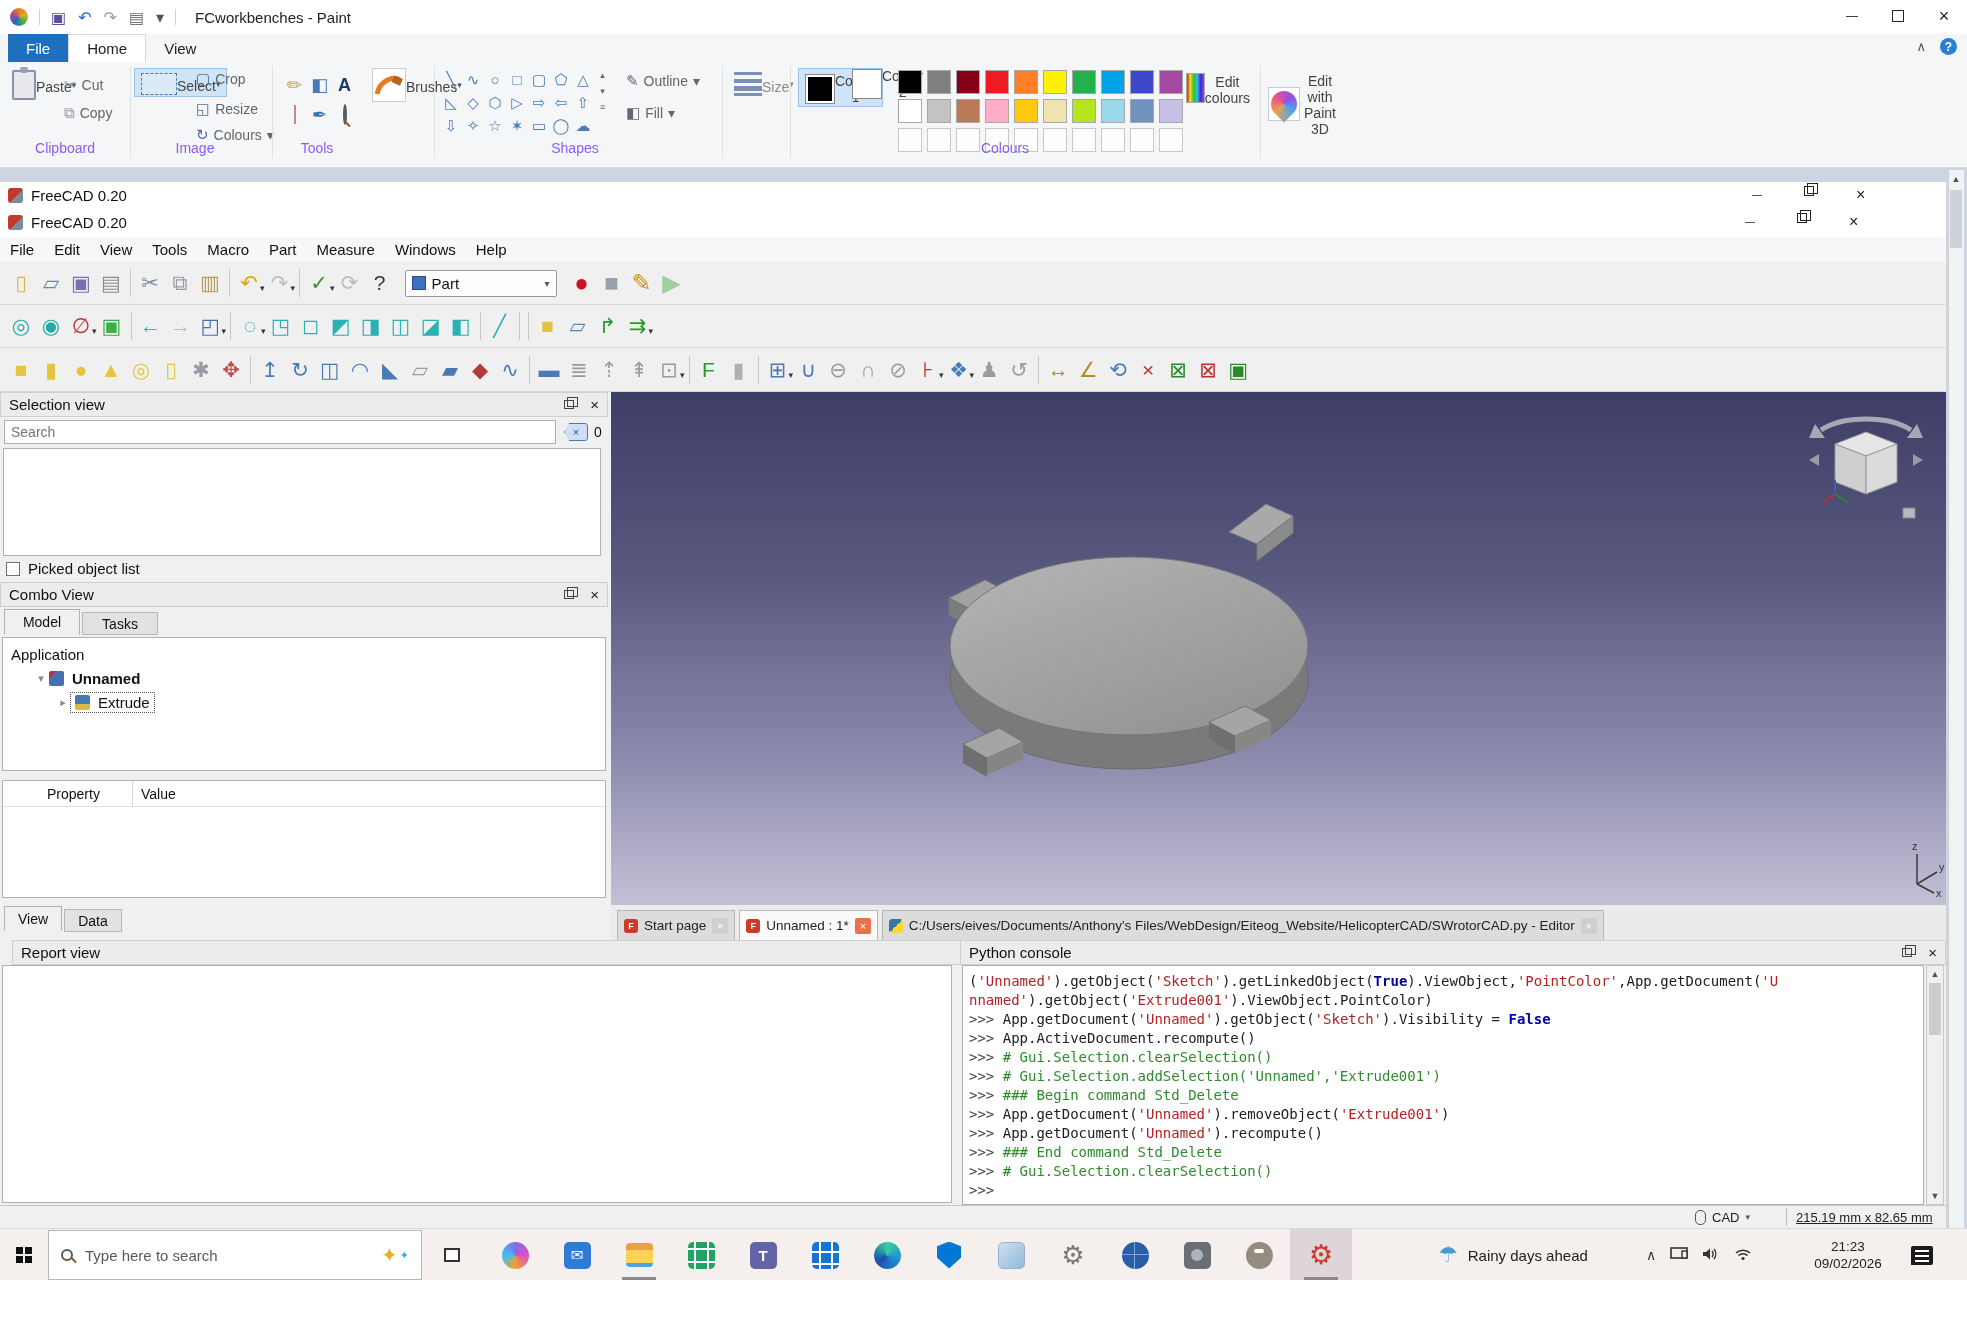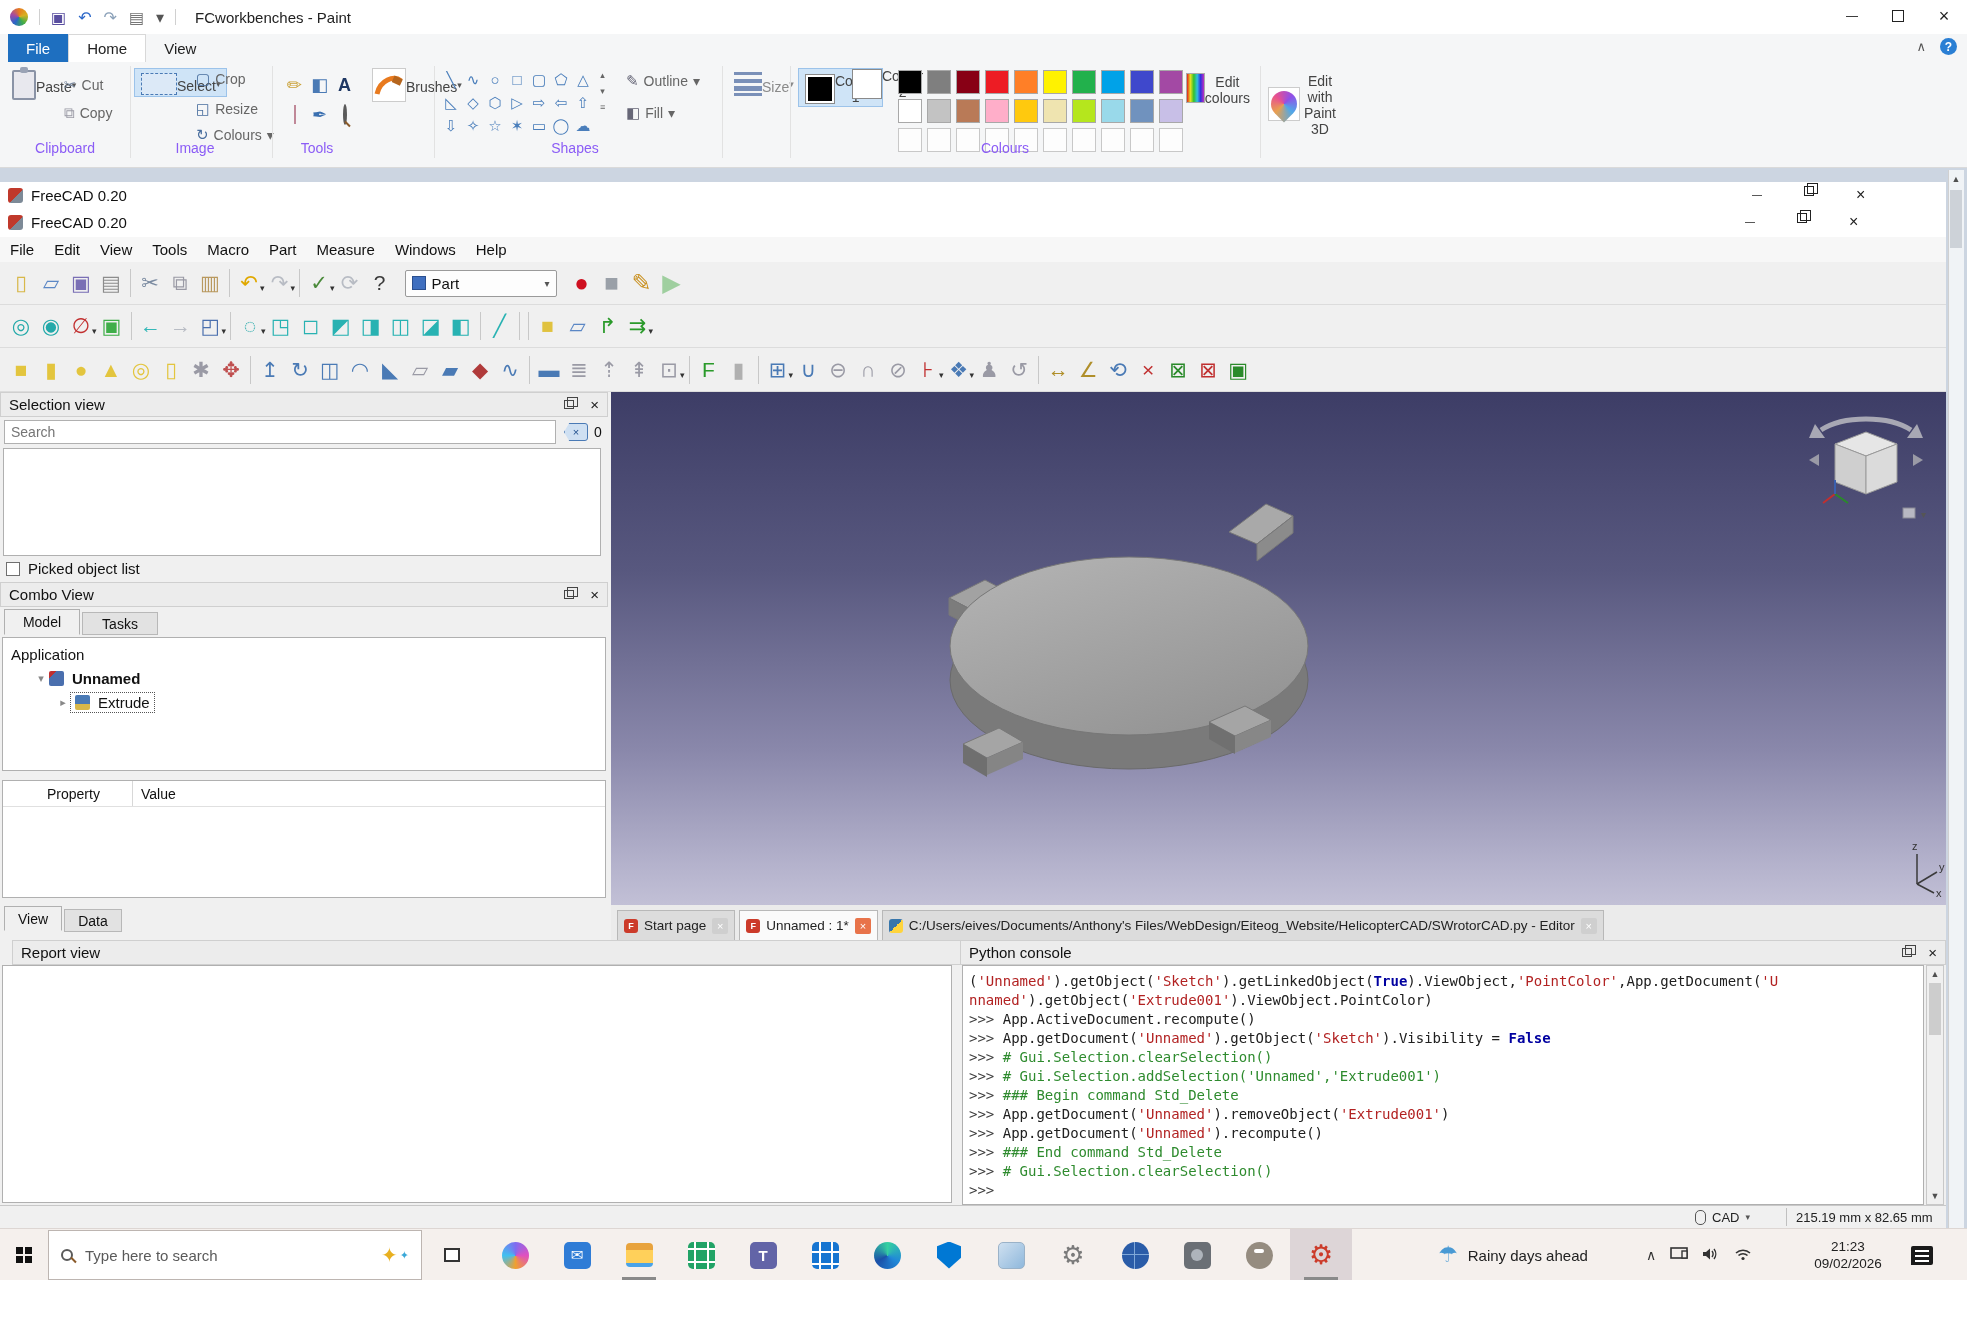--- a/index.html
+++ b/index.html
@@ -819,22 +819,22 @@
     <span>Python console</span>
     <span class="hdr-icos">
         <span class="flt"></span>
         <span class="hx"></span>
       </span>
   </div>
   <div class="white-box abs" style="left:962px;top:965px;width:962px;height:240px;">
     <div style="padding:6px 0 0 6px;">
         <div class="cline"><span>(</span><span class="cl-s">'Unnamed'</span><span>).getObject(</span><span class="cl-s">'Sketch'</span><span>).getLinkedObject(</span><span class="cl-k">True</span><span>).ViewObject,</span><span class="cl-s">'PointColor'</span><span>,App.getDocument(</span><span class="cl-s">'U</span></div>
         <div class="cline"><span class="cl-s">nnamed'</span><span>).getObject(</span><span class="cl-s">'Extrude001'</span><span>).ViewObject.PointColor)</span></div>
+        <div class="cline"><span class="cl-p">&gt;&gt;&gt; </span><span>App.getDocument(</span><span class="cl-s">'Unnamed'</span><span>).getObject(</span><span class="cl-s">'Sketch'</span><span>).Visibility = </span><span class="cl-k">False</span></div>
         <div class="cline"><span class="cl-p">&gt;&gt;&gt; </span><span>App.ActiveDocument.recompute()</span></div>
-        <div class="cline"><span class="cl-p">&gt;&gt;&gt; </span><span>App.getDocument(</span><span class="cl-s">'Unnamed'</span><span>).getObject(</span><span class="cl-s">'Sketch'</span><span>).Visibility = </span><span class="cl-k">False</span></div>
         <div class="cline"><span class="cl-p">&gt;&gt;&gt; </span><span class="cl-c"># Gui.Selection.clearSelection()</span></div>
         <div class="cline"><span class="cl-p">&gt;&gt;&gt; </span><span class="cl-c"># Gui.Selection.addSelection('Unnamed','Extrude001')</span></div>
         <div class="cline"><span class="cl-p">&gt;&gt;&gt; </span><span class="cl-c">### Begin command Std_Delete</span></div>
         <div class="cline"><span class="cl-p">&gt;&gt;&gt; </span><span>App.getDocument(</span><span class="cl-s">'Unnamed'</span><span>).removeObject(</span><span class="cl-s">'Extrude001'</span><span>)</span></div>
         <div class="cline"><span class="cl-p">&gt;&gt;&gt; </span><span>App.getDocument(</span><span class="cl-s">'Unnamed'</span><span>).recompute()</span></div>
         <div class="cline"><span class="cl-p">&gt;&gt;&gt; </span><span class="cl-c">### End command Std_Delete</span></div>
         <div class="cline"><span class="cl-p">&gt;&gt;&gt; </span><span class="cl-c"># Gui.Selection.clearSelection()</span></div>
         <div class="cline"><span class="cl-p">&gt;&gt;&gt;</span></div>
       </div>
   </div>
@@ -844,21 +844,21 @@
     <div class="sarrow" style="position:absolute;bottom:3px;">▼</div>
   </div>
 
   <div id="statusbar" class="abs">
     <div style="position:absolute;left:1695px;top:0;height:22px;display:flex;align-items:center;gap:6px;">
       <span class="mouse-ico"></span>
       <span>CAD</span>
       <span style="font-size:9px;color:#555;">▾</span>
     </div>
     <div style="position:absolute;left:1786px;top:2px;height:18px;width:1px;background:#c0c0c0;"></div>
-    <div style="position:absolute;left:1796px;top:0;height:22px;display:flex;align-items:center;">215.19 mm x 82.65 mm</div>
+    <div style="position:absolute;left:1796px;top:0;height:22px;display:flex;align-items:center;text-decoration:underline;">215.19 mm x 82.65 mm</div>
   </div>
 
   <div id="taskbar" class="abs">
     <div id="start-btn">
         <span class="winlogo"></span>
       </div>
     <div id="tb-search">
       <span class="mag-ico" style="margin-left:12px;"></span>
       <span class="ph">Type here to search</span>
       <span class="sprk1">✦</span>

